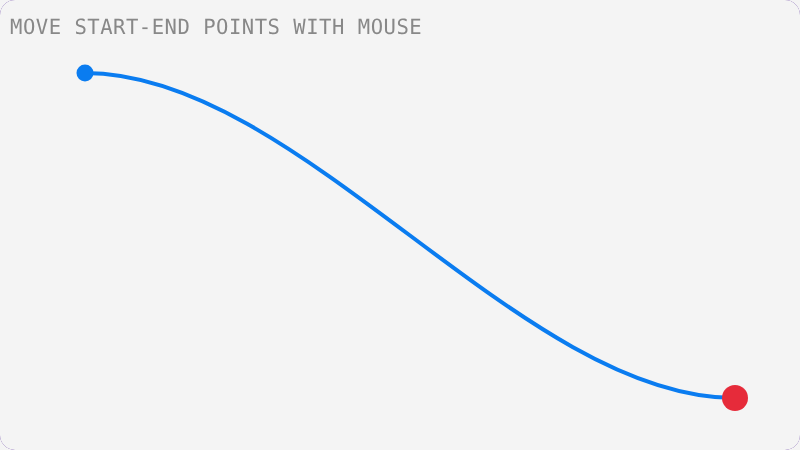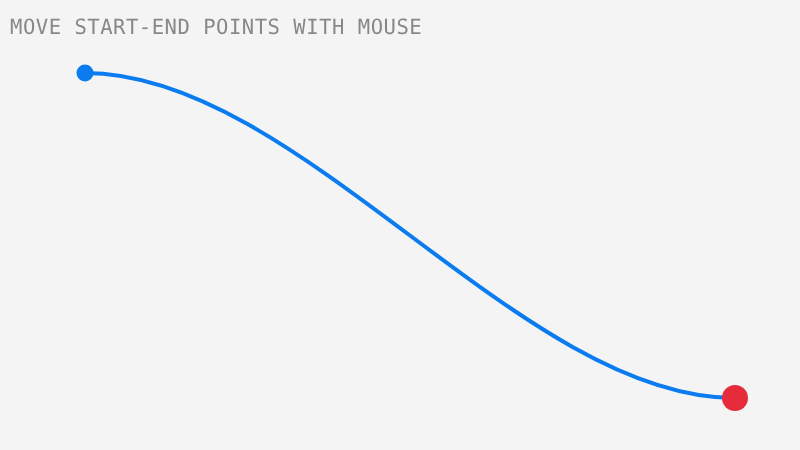--- a/index.html
+++ b/index.html
@@ -51,21 +51,21 @@
     left: 0;
     top: 0;
     width: 800px;
     height: 450px;
     display: block;
   }
 </style>
 </head>
 <body style="background: rgb(244, 244, 244);">
 
-<div id="app" style="background: #4c1d95;">
+<div id="app" style="background: #4c1d95; border-radius: 15px;">
 
   <div id="canvas-stage">
 
     <svg class="scene" viewBox="0 0 800 450" xmlns="http://www.w3.org/2000/svg">
 
       <rect id="bg-rect" x="0" y="0" width="800" height="450" fill="#f4f4f4"></rect>
 
       <path id="curve-path" fill="none" stroke-linecap="round" stroke-linejoin="round" d="M 85 73 C 300 73, 520 398, 735 398" stroke="#0a7cf0" stroke-width="4"></path>
 
       <circle id="handle-start" cx="85" cy="73" r="8.5" fill="#0a7cf0"></circle>

